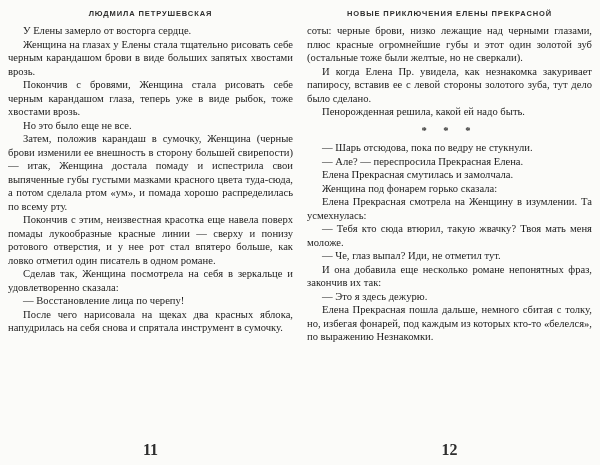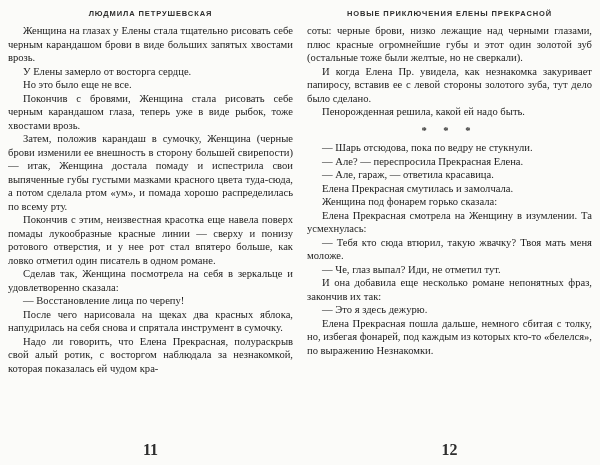--- a/index.html
+++ b/index.html
@@ -67,44 +67,42 @@
   }
 </style>
 </head>
 <body>
 
 <div class="spread">
 
   <div class="page">
     <div class="running-header">ЛЮДМИЛА ПЕТРУШЕВСКАЯ</div>
     <div class="page-body" id="left-body">
+        <p class="para indent">У Елены замерло от восторга сердце.</p>
         <p class="para indent">Женщина на глазах у Елены стала тщательно рисовать себе черным карандашом брови в виде больших запятых хвостами врозь.</p>
-        <p class="para indent">У Елены замерло от восторга сердце.</p>
+        <p class="para indent">Покончив с бровями, Женщина стала рисовать себе черным карандашом глаза, теперь уже в виде рыбок, тоже хвостами врозь.</p>
         <p class="para indent">Но это было еще не все.</p>
-        <p class="para indent">Покончив с бровями, Женщина стала рисовать себе черным карандашом глаза, теперь уже в виде рыбок, тоже хвостами врозь.</p>
         <p class="para indent">Затем, положив карандаш в сумочку, Женщина (черные брови изменили ее внешность в сторону большей свирепости) — итак, Женщина достала помаду и испестрила свои выпяченные губы густыми мазками красного цвета туда-сюда, а потом сделала ртом «ум», и помада хорошо распределилась по всему рту.</p>
         <p class="para indent">Покончив с этим, неизвестная красотка еще навела поверх помады лукообразные красные линии — сверху и понизу ротового отверстия, и у нее рот стал впятеро больше, как ловко отметил один писатель в одном романе.</p>
         <p class="para indent">Сделав так, Женщина посмотрела на себя в зеркальце и удовлетворенно сказала:</p>
         <p class="para indent">— Восстановление лица по черепу!</p>
         <p class="para indent">После чего нарисовала на щеках два красных яблока, напудрилась на себя снова и спрятала инструмент в сумочку.</p>
-        <p class="para indent">Надо ли говорить, что Елена Прекрасная, полураскрыв свой алый ротик, с восторгом наблюдала за незнакомкой, которая показалась ей чудом кра-</p>
       </div>
     <div class="page-number">11</div>
   </div>
 
   <div class="page">
     <div class="running-header">НОВЫЕ ПРИКЛЮЧЕНИЯ ЕЛЕНЫ ПРЕКРАСНОЙ</div>
     <div class="page-body" id="right-body">
         <p class="para noindent">соты: черные брови, низко лежащие над черными глазами, плюс красные огромнейшие губы и этот один золотой зуб (остальные тоже были желтые, но не сверкали).</p>
         <p class="para indent">И когда Елена Пр. увидела, как незнакомка закуривает папиросу, вставив ее с левой стороны золотого зуба, тут дело было сделано.</p>
         <p class="para indent">Пенорожденная решила, какой ей надо быть.</p>
         <p class="para center">* * *</p>
         <p class="para indent">— Шарь отсюдова, пока по ведру не стукнули.</p>
         <p class="para indent">— Але? — переспросила Прекрасная Елена.</p>
-        <p class="para indent">— Але, гараж, — ответила красавица.</p>
         <p class="para indent">Елена Прекрасная смутилась и замолчала.</p>
         <p class="para indent">Женщина под фонарем горько сказала:</p>
         <p class="para indent">Елена Прекрасная смотрела на Женщину в изумлении. Та усмехнулась:</p>
         <p class="para indent">— Тебя кто сюда втюрил, такую жвачку? Твоя мать меня моложе.</p>
         <p class="para indent">— Че, глаз выпал? Иди, не отметил тут.</p>
         <p class="para indent">И она добавила еще несколько романе непонятных фраз, закончив их так:</p>
         <p class="para indent">— Это я здесь дежурю.</p>
         <p class="para indent">Елена Прекрасная пошла дальше, немного сбитая с толку, но, избегая фонарей, под каждым из которых кто-то «белелся», по выражению Незнакомки.</p>
       </div>
     <div class="page-number">12</div>

